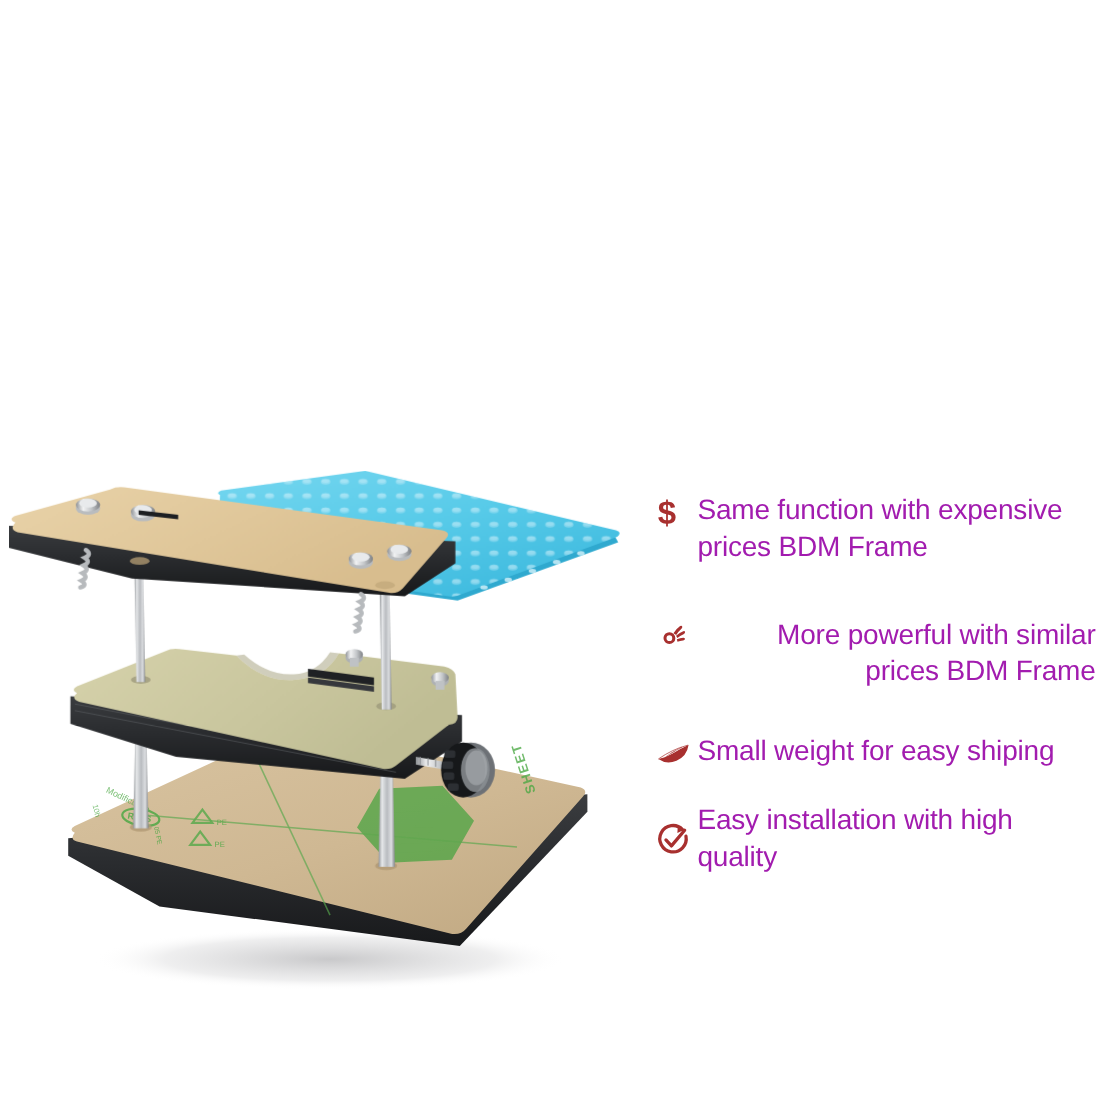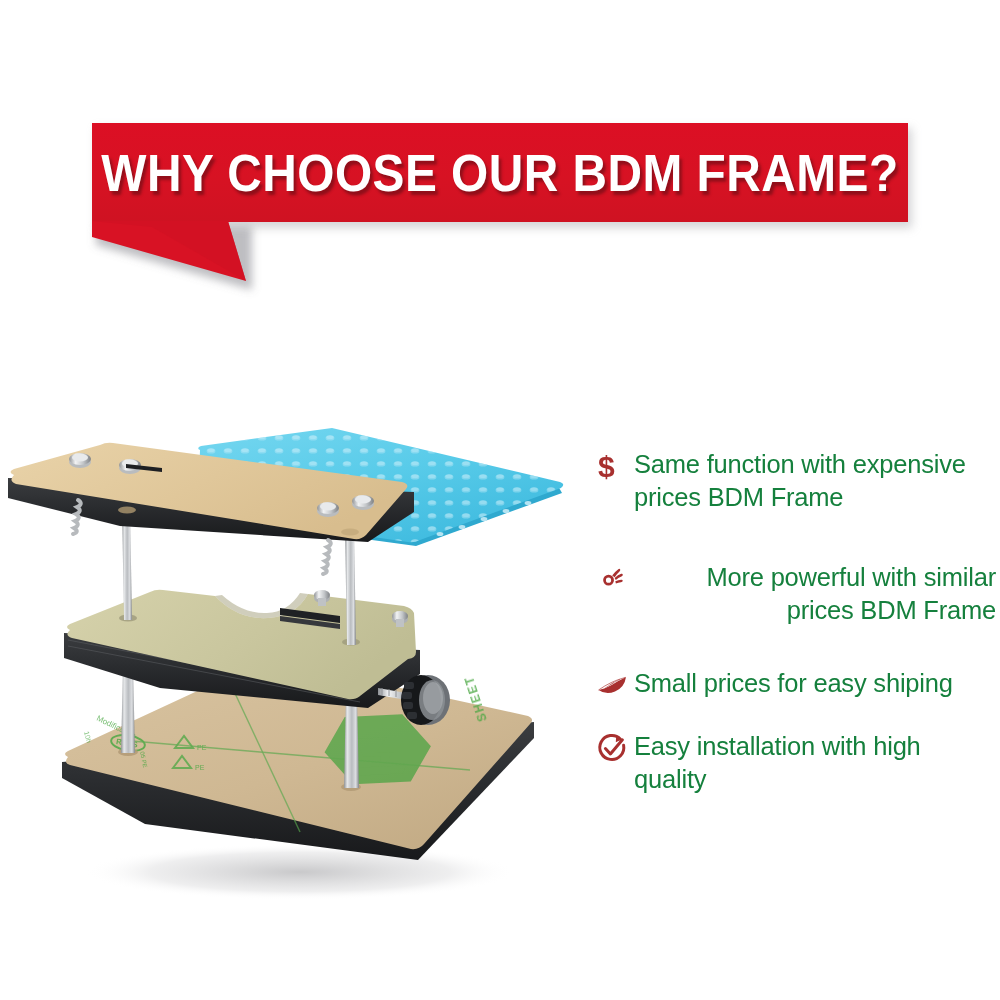--- a/index.html
+++ b/index.html
@@ -100,28 +100,28 @@
     display: flex;
     align-items: center;
     justify-content: flex-start;
     padding-top: 2px;
   }
   .bullet-text {
     font-family: "Liberation Sans", sans-serif;
     font-weight: normal;
     font-size: 25.5px;
     line-height: 33px;
-    color: #15803d;
+    color: #a21caf;
     letter-spacing: -0.2px;
     max-width: 362px;
   }
   #row-0 { top: 0px; }
   #row-1 { top: 113px; text-align: right; }
   #row-2 { top: 219px; }
-  #row-3 { top: 282px; }
+  #row-3 { top: 282px; align-items: center; }
 
   .dollar-glyph {
     font-family: "Liberation Sans", sans-serif;
     font-weight: bold;
     font-size: 30px;
     color: #a8302f;
     line-height: 30px;
     margin-left: 2px;
   }
 
@@ -133,42 +133,20 @@
     width: 580px;
     height: 500px;
   }
   #photo svg { display: block; }
 </style>
 </head>
 <body>
 
 <div id="page">
 
-  <div id="banner-wrap">
-
-    <svg id="banner-tail-shadow" viewBox="0 0 300 170">
-      <defs>
-        <filter id="softshadow" x="-30%" y="-30%" width="180%" height="200%">
-          <feGaussianBlur stdDeviation="4"></feGaussianBlur>
-        </filter>
-      </defs>
-      <polygon points="4,104 160,104 160,167 4,122" fill="rgba(110,110,118,0.45)" filter="url(#softshadow)"></polygon>
-    </svg>
-
-    <div id="banner-shadow"></div>
-
-    <div id="banner-bar"></div>
-
-    <svg id="banner-tail" viewBox="0 0 160 62">
-      <polygon points="0,0 136,0 154,60 0,16" fill="#d81224"></polygon>
-      <polygon points="0,0 136,0 154,60 60,6" fill="#cf1122" opacity="0.55"></polygon>
-    </svg>
-
-    <div id="banner-title">WHY CHOOSE OUR BDM FRAME?</div>
-  </div>
 
   <div id="photo">
     <svg width="580" height="500" viewBox="0 0 580 500">
       <defs>
         <linearGradient id="gMdfTop" x1="0" y1="0" x2="1" y2="0.5">
           <stop offset="0%" stop-color="#e9d3a9"></stop>
           <stop offset="55%" stop-color="#e0c79a"></stop>
           <stop offset="100%" stop-color="#d8bd8e"></stop>
         </linearGradient>
         <linearGradient id="gMdfMid" x1="0" y1="0" x2="1" y2="0.4">
@@ -401,21 +379,21 @@
         <svg width="32" height="26" viewBox="0 0 32 26">
           <g>
             <path d="M30,4 q-1.5,10.5 -11,14.5 q-9,3.8 -16.5,-1.5 q7,-1.3 12.8,-5 q6.2,-4 14.7,-8 z" fill="#a8302f"></path>
             <path d="M30,4 q-7.5,3.6 -13.4,7.4 q-5.8,3.7 -14.1,5.6 q6.8,-6.2 13.4,-8.9 q6.5,-2.7 14.1,-4.1 z" fill="#ffffff" opacity="0.55"></path>
             <path d="M29.4,4.4 q-8.2,2.2 -14.3,5.2 q-6.2,3 -12.6,7.4" stroke="#a8302f" stroke-width="0.8" fill="none" opacity="0.8"></path>
             <path d="M24,6.4 q-5.6,2.6 -10.4,5.6" stroke="#a8302f" stroke-width="0.7" fill="none" opacity="0.7"></path>
             <path d="M18,9.6 q-5.2,2.8 -9.2,5.8" stroke="#a8302f" stroke-width="0.7" fill="none" opacity="0.7"></path>
           </g>
         </svg>
       </div>
-      <div class="bullet-text">Small prices for easy shiping</div>
+      <div class="bullet-text">Small weight for easy shiping</div>
     </div>
 
     <div class="bullet-row" id="row-3">
       <div class="bullet-icon">
         <svg width="32" height="32" viewBox="0 0 32 32">
           <path d="M24.5,6.2 a12,12 0 1,0 3.1,6.0" stroke="#a8302f" stroke-width="3" fill="none" stroke-linecap="round"></path>
           <path d="M20.2,2.6 L25.6,6.5 L19.8,9.3" fill="#a8302f"></path>
           <path d="M9.4,15.6 L14.4,21.0 L26.4,6.8" stroke="#a8302f" stroke-width="3" fill="none" stroke-linecap="round" stroke-linejoin="round"></path>
         </svg>
       </div>

